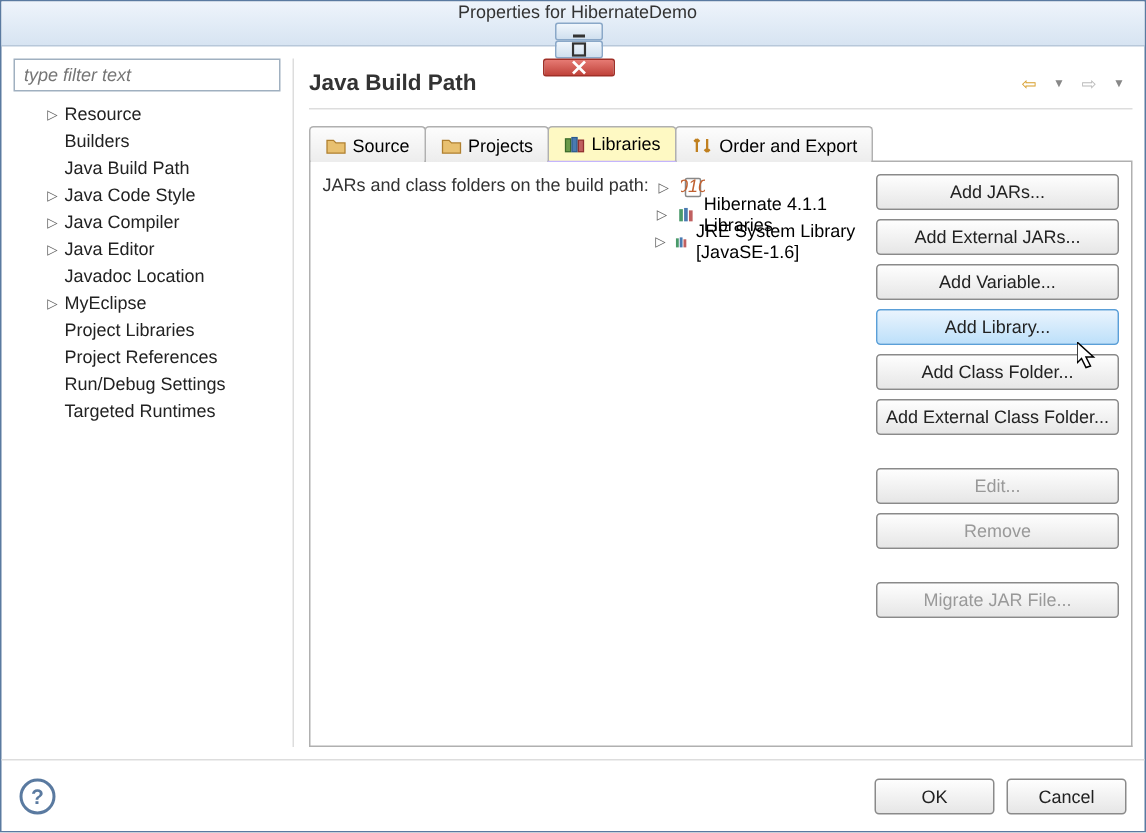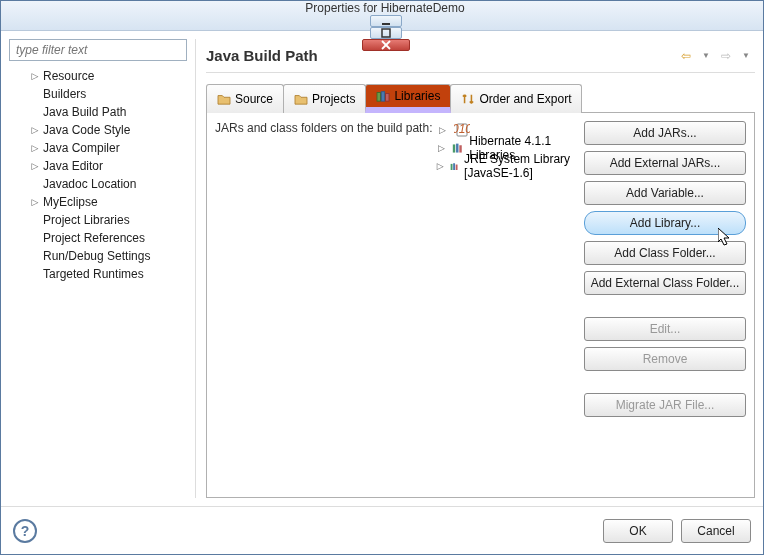--- a/index.html
+++ b/index.html
@@ -20,36 +20,36 @@
 .tree-item.selected { background: transparent; }
 .twisty { width: 12px; height: 12px; display: inline-flex; align-items: center; justify-content: center; color: #666; font-size: 9px; margin-right: 2px; }
 .tree-item .label { color: #222; }
 .main { flex: 1; display: flex; flex-direction: column; border-left: 1px solid #ddd; padding-left: 10px; }
 .header-row { display: flex; align-items: center; height: 34px; border-bottom: 1px solid #ddd; }
 .header-title { font-size: 15px; font-weight: bold; color: #333; flex: 1; }
 .nav-arrows { display: flex; gap: 2px; }
 .nav-arrows span { width: 18px; height: 18px; display: inline-flex; align-items: center; justify-content: center; font-size: 12px; }
 .tabs { display: flex; margin-top: 10px; border-bottom: 1px solid #b0b0b0; }
 .tab { display: flex; align-items: center; gap: 4px; padding: 4px 10px; border: 1px solid #b0b0b0; border-bottom: none; background: linear-gradient(#fdfdfd,#ececec); margin-right: -1px; border-radius: 3px 3px 0 0; cursor: default; position: relative; top: 1px; }
-.tab.active { background: #c2410c; border-bottom: 6px solid #c4b5fd; z-index: 2; }
+.tab.active { background: #fef9c3; border-bottom: 1px solid #c4b5fd; z-index: 2; }
 .tab-icon { width: 14px; height: 12px; }
 .content-area { border: 1px solid #b0b0b0; border-top: none; flex: 1; padding: 8px; display: flex; gap: 8px; }
 .list-col { flex: 1; display: flex; flex-direction: row; }
 .list-label { color: #333; margin-bottom: 6px; }
 .lib-tree { flex: 1; border: none; }
 .lib-item { display: flex; align-items: center; height: 18px; gap: 4px; padding-left: 4px; }
 .lib-icon { width: 16px; height: 14px; display: inline-flex; align-items: center; justify-content: center; font-style: italic; }
 .btn-col { width: 162px; display: flex; flex-direction: column; gap: 6px; }
 .btn { height: 24px; border: 1px solid #8a8a8a; background: linear-gradient(#fefefe,#e6e6e6); border-radius: 3px; cursor: default; display: flex; align-items: center; justify-content: center; color: #222; text-align: right; }
-.btn.hover { background: linear-gradient(#eaf4fd,#bde0fa); border-color:#5a9fd8;border-radius:11px; }
+.btn.hover { background: linear-gradient(#eaf4fd,#bde0fa); border-color:#5a9fd8; }
 .btn.disabled { color: #999; }
 .footer { height: 48px; border-top: 1px solid #ddd; display: flex; align-items: center; padding: 0 12px; gap: 8px; }
 .help-icon { width: 24px; height: 24px; border: 2px solid #5a7aa0; border-radius: 50%; display: flex; align-items: center; justify-content: center; color: #5a7aa0; font-weight: bold; font-size: 14px; }
 .footer-spacer { flex: 1; }
-.footer .btn { width: 70px; }
+.footer .btn { width: 80px; }
 .cursor { position: absolute; pointer-events: none; }
 </style>
 </head>
 <body>
 
 <div class="window">
   <div class="titlebar">
     <div class="app-icon"></div>
     <div class="title">Properties for HibernateDemo</div>
     <div class="win-btn">

